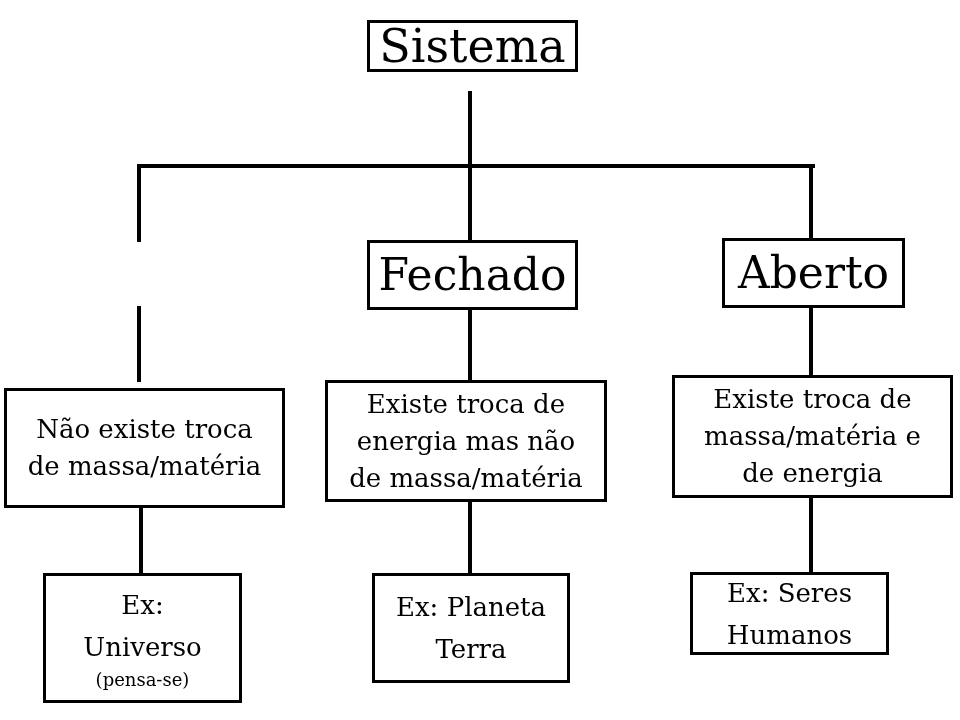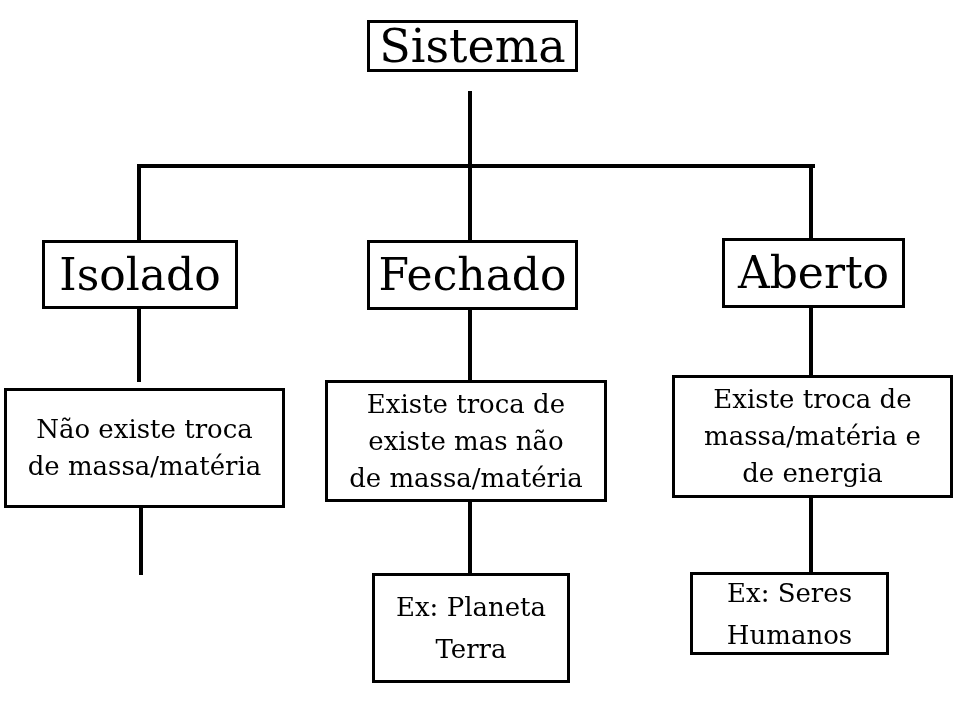--- a/index.html
+++ b/index.html
@@ -69,45 +69,47 @@
   <div class="line" id="c-fec-desc"></div>
   <div class="line" id="c-abe-desc"></div>
   <div class="line" id="c-iso-ex"></div>
   <div class="line" id="c-fec-ex"></div>
   <div class="line" id="c-abe-ex"></div>
 
   <div class="box" id="node-sistema">
     <span class="label-root">Sistema</span>
   </div>
 
-  <div class="box" id="node-isolado">
-    <span class="label-cat">Isolado</span>
-  </div>
   <div class="box" id="node-aberto">
     <span class="label-cat">Aberto</span>
   </div>
   <div class="box" id="node-fechado">
     <span class="label-cat">Fechado</span>
   </div>
 
   <div class="box" id="desc-isolado">
     <span class="desc-line">Não existe troca</span>
     <span class="desc-line">de massa/matéria</span>
   </div>
   <div class="box" id="desc-fechado">
     <span class="desc-line">Existe troca de</span>
-    <span class="desc-line">existe mas não</span>
+    <span class="desc-line">energia mas não</span>
     <span class="desc-line">de massa/matéria</span>
   </div>
   <div class="box" id="desc-aberto">
     <span class="desc-line">Existe troca de</span>
     <span class="desc-line">massa/matéria e</span>
     <span class="desc-line">de energia</span>
   </div>
 
+  <div class="box" id="ex-isolado">
+    <span class="ex-line">Ex:</span>
+    <span class="ex-line">Universo</span>
+    <span class="ex-note">(pensa-se)</span>
+  </div>
   <div class="box" id="ex-fechado">
     <span class="ex-line">Ex: Planeta</span>
     <span class="ex-line">Terra</span>
   </div>
   <div class="box" id="ex-aberto">
     <span class="ex-line">Ex: Seres</span>
     <span class="ex-line">Humanos</span>
   </div>
 
 </div>

